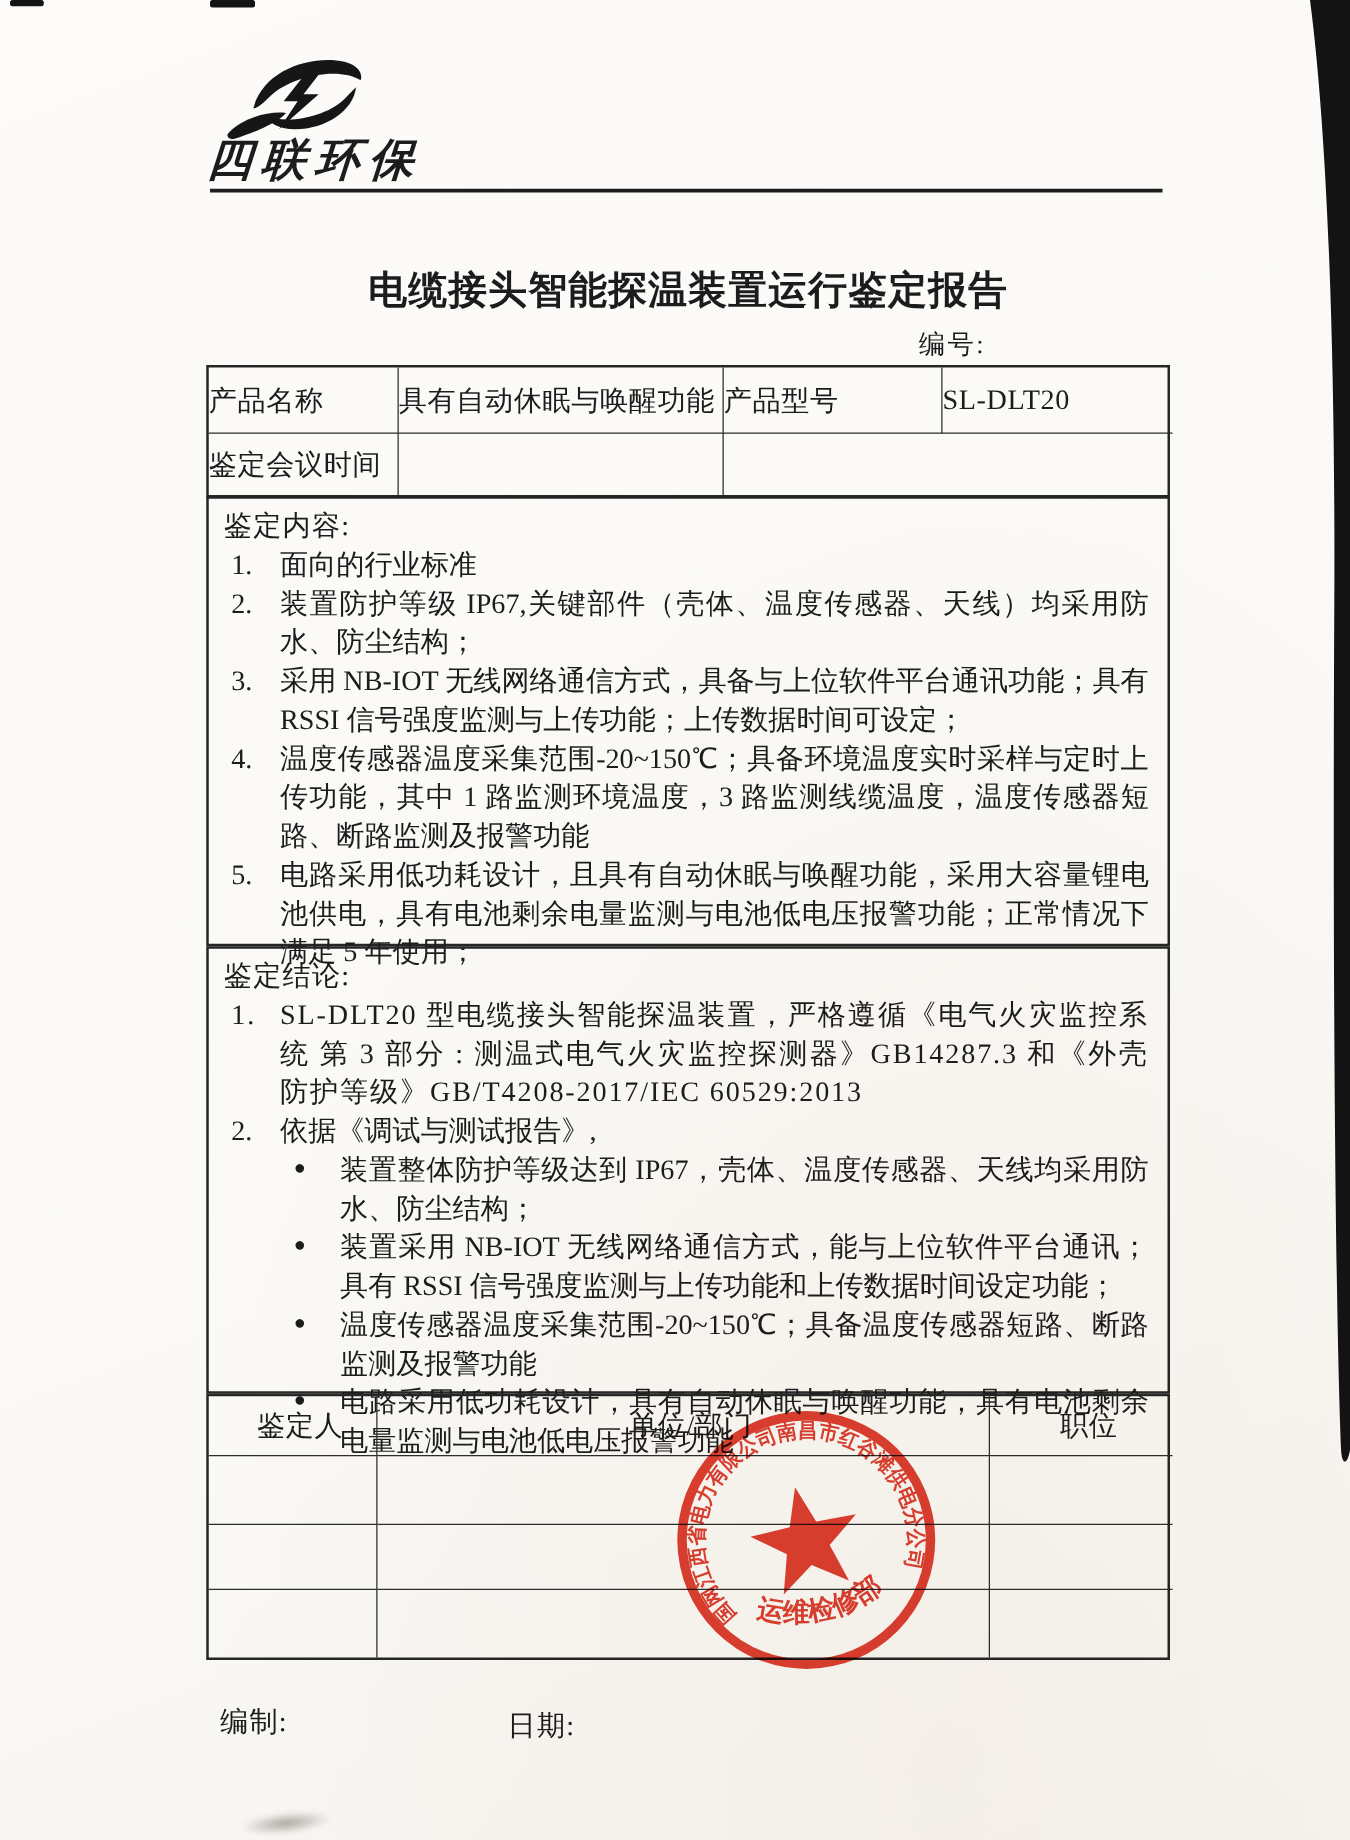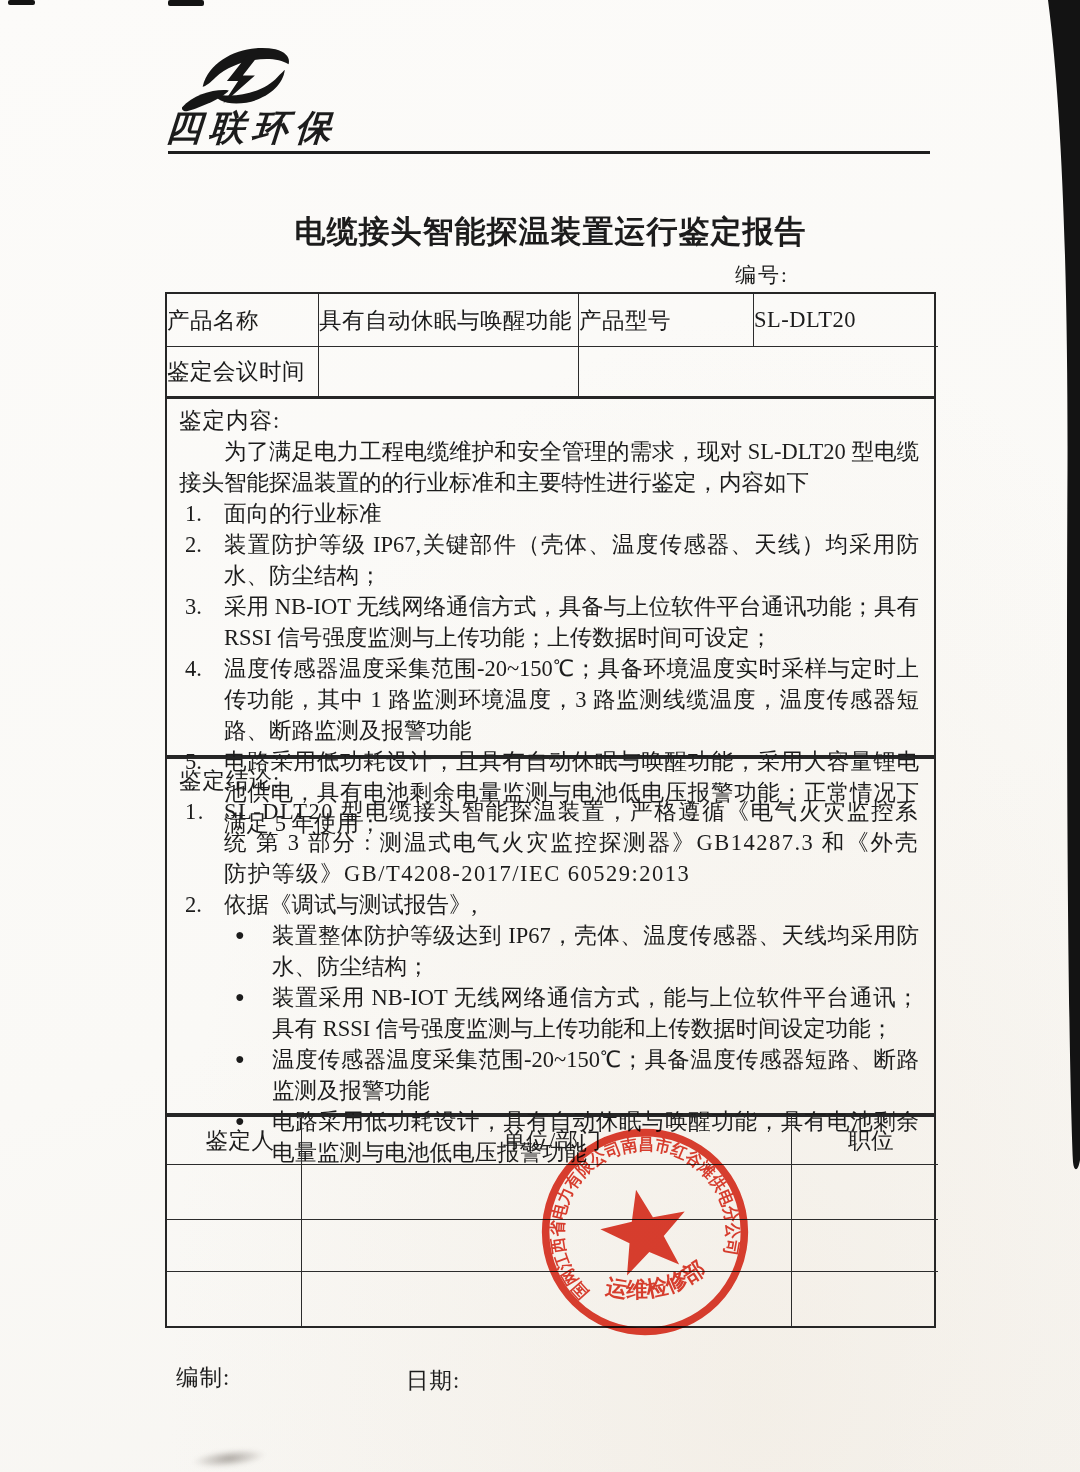--- a/index.html
+++ b/index.html
@@ -83,21 +83,20 @@
     <div class="cell">具有自动休眠与唤醒功能</div>
     <div class="cell">产品型号</div>
     <div class="cell c-last">SL-DLT20</div>
     <div class="cell r-last">鉴定会议时间</div>
     <div class="cell r-last"></div>
     <div class="cell r-last c-last"></div>
   </div>
 
   <div class="tbox content-box">
     <div class="sec-label">鉴定内容:</div>
-    <div class="intro">为了满足电力工程电缆维护和安全管理的需求，现对 SL-DLT20 型电缆接头智能探温装置的的行业标准和主要特性进行鉴定，内容如下</div>
     <div class="num-item">
       <span class="num">1.</span>
       <span>面向的行业标准</span>
     </div>
     <div class="num-item">
       <span class="num">2.</span>
       <span>装置防护等级 IP67,关键部件（壳体、温度传感器、天线）均采用防水、防尘结构；</span>
     </div>
     <div class="num-item">
       <span class="num">3.</span>

